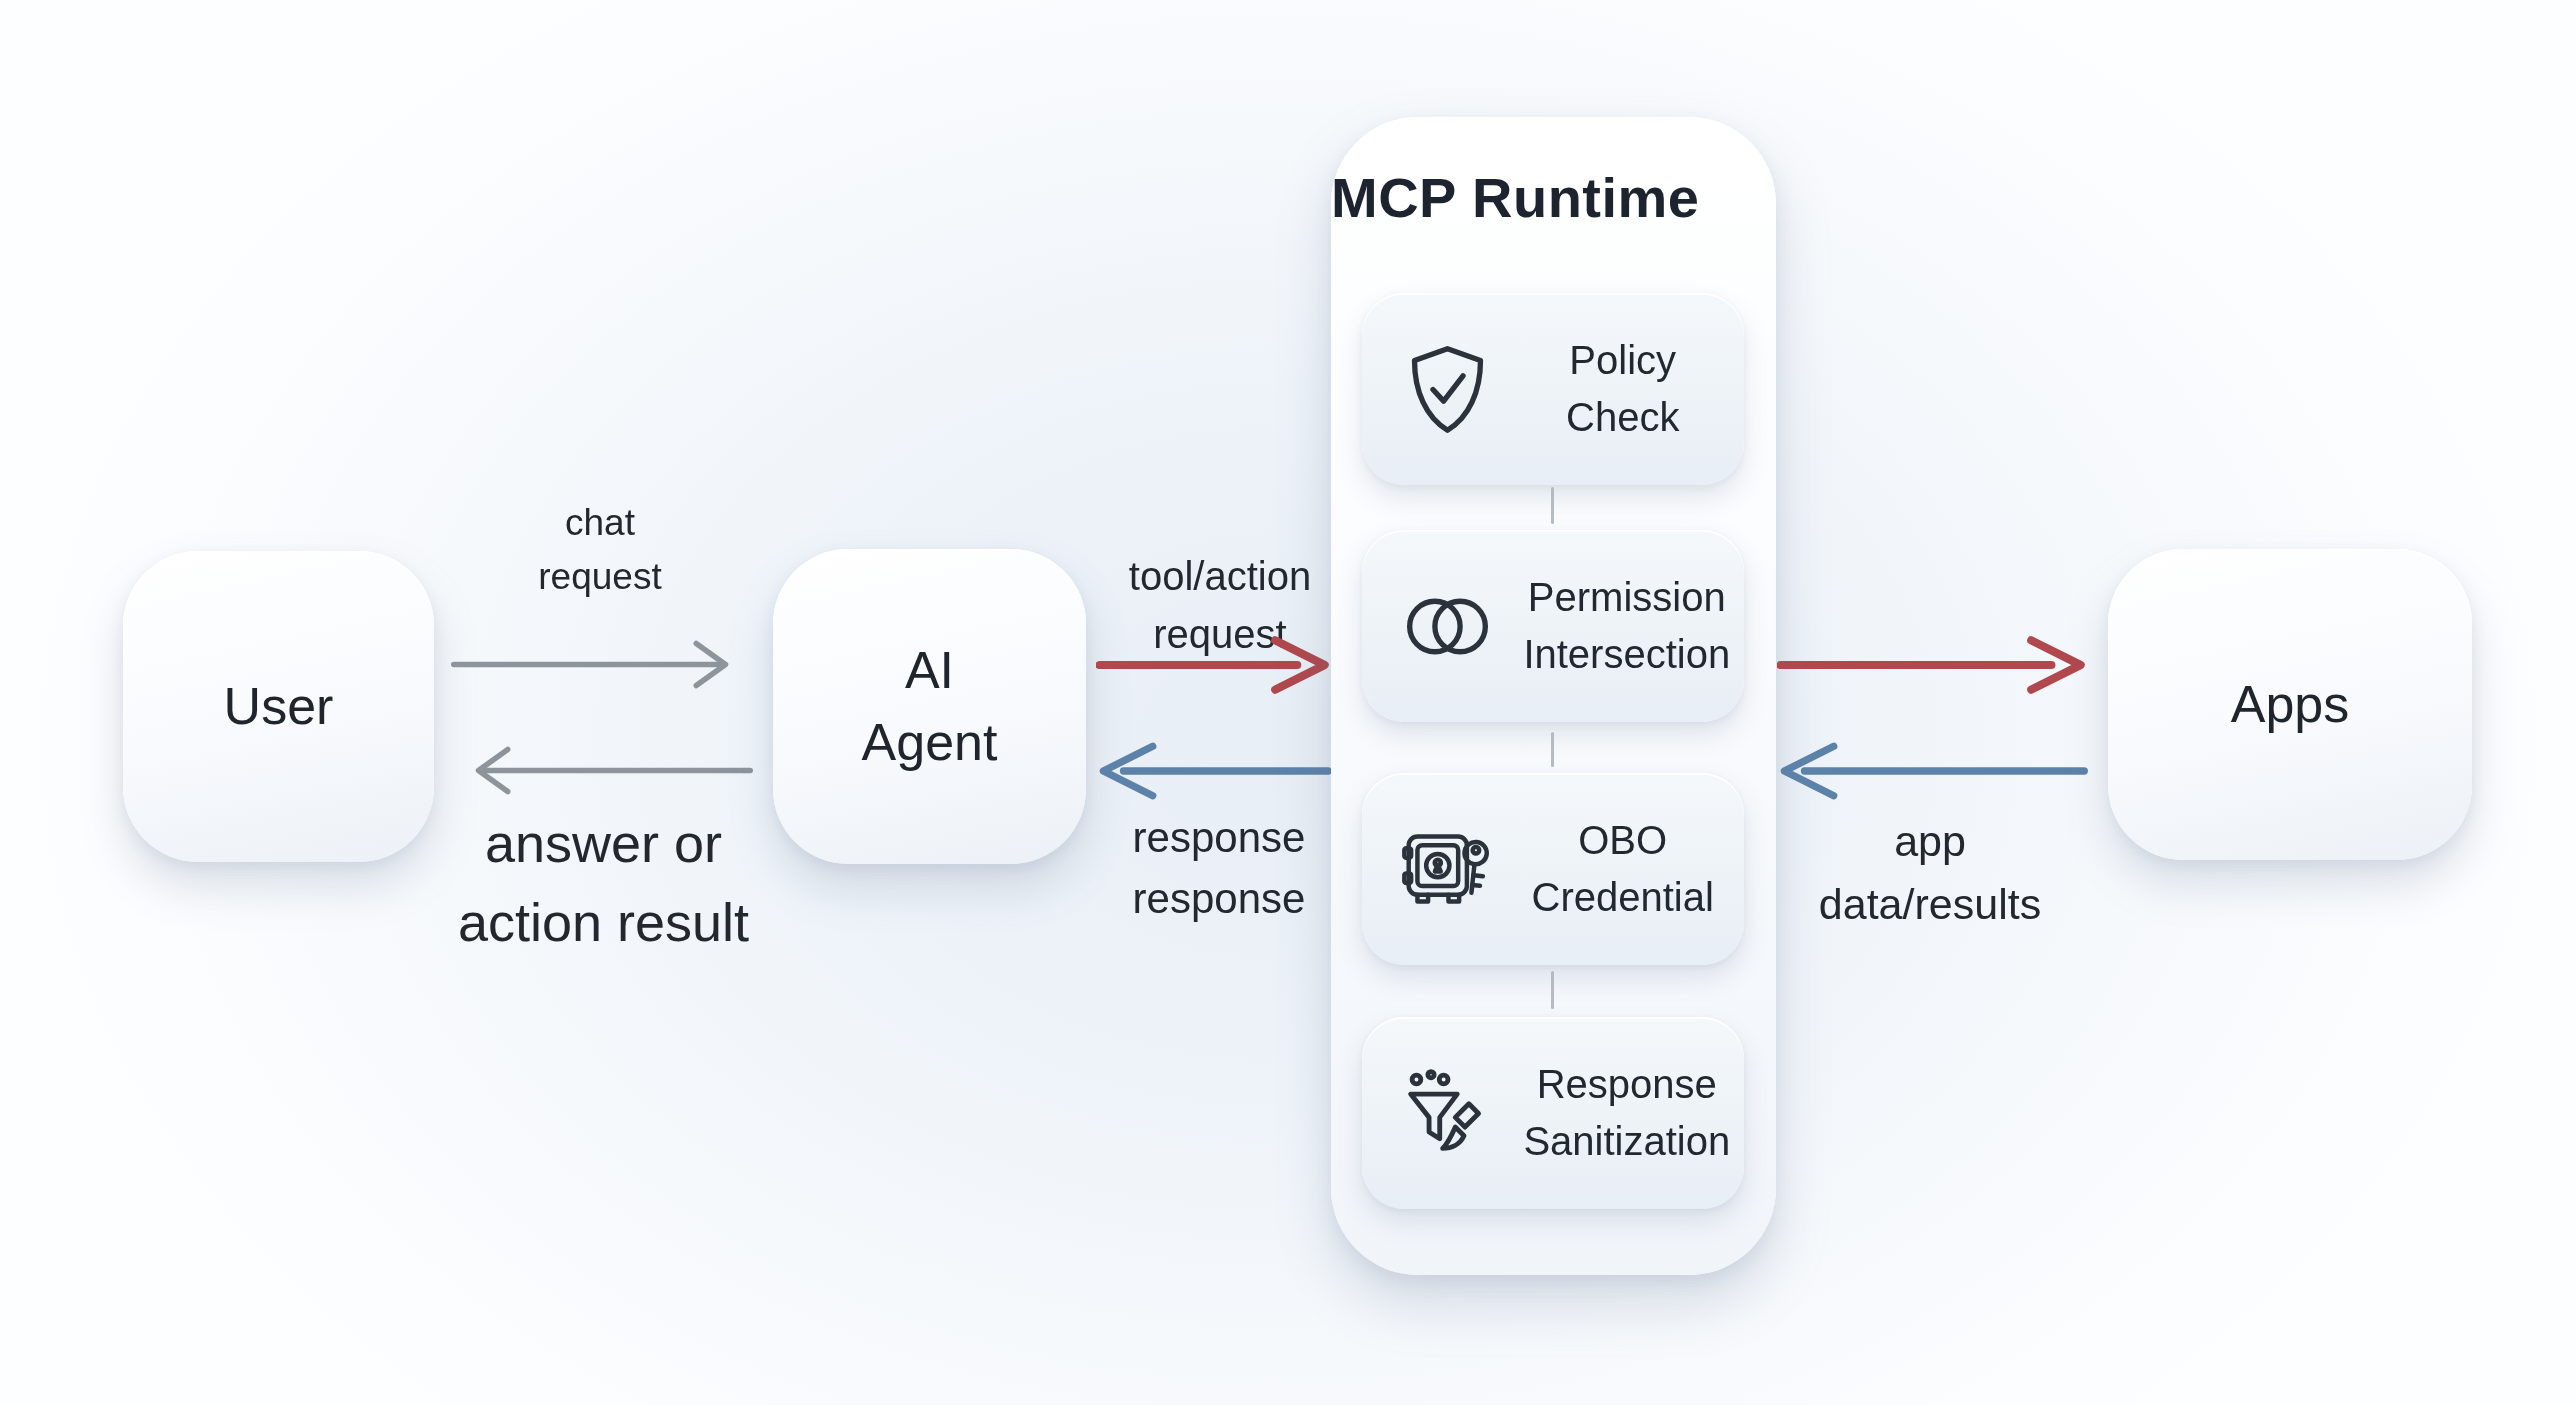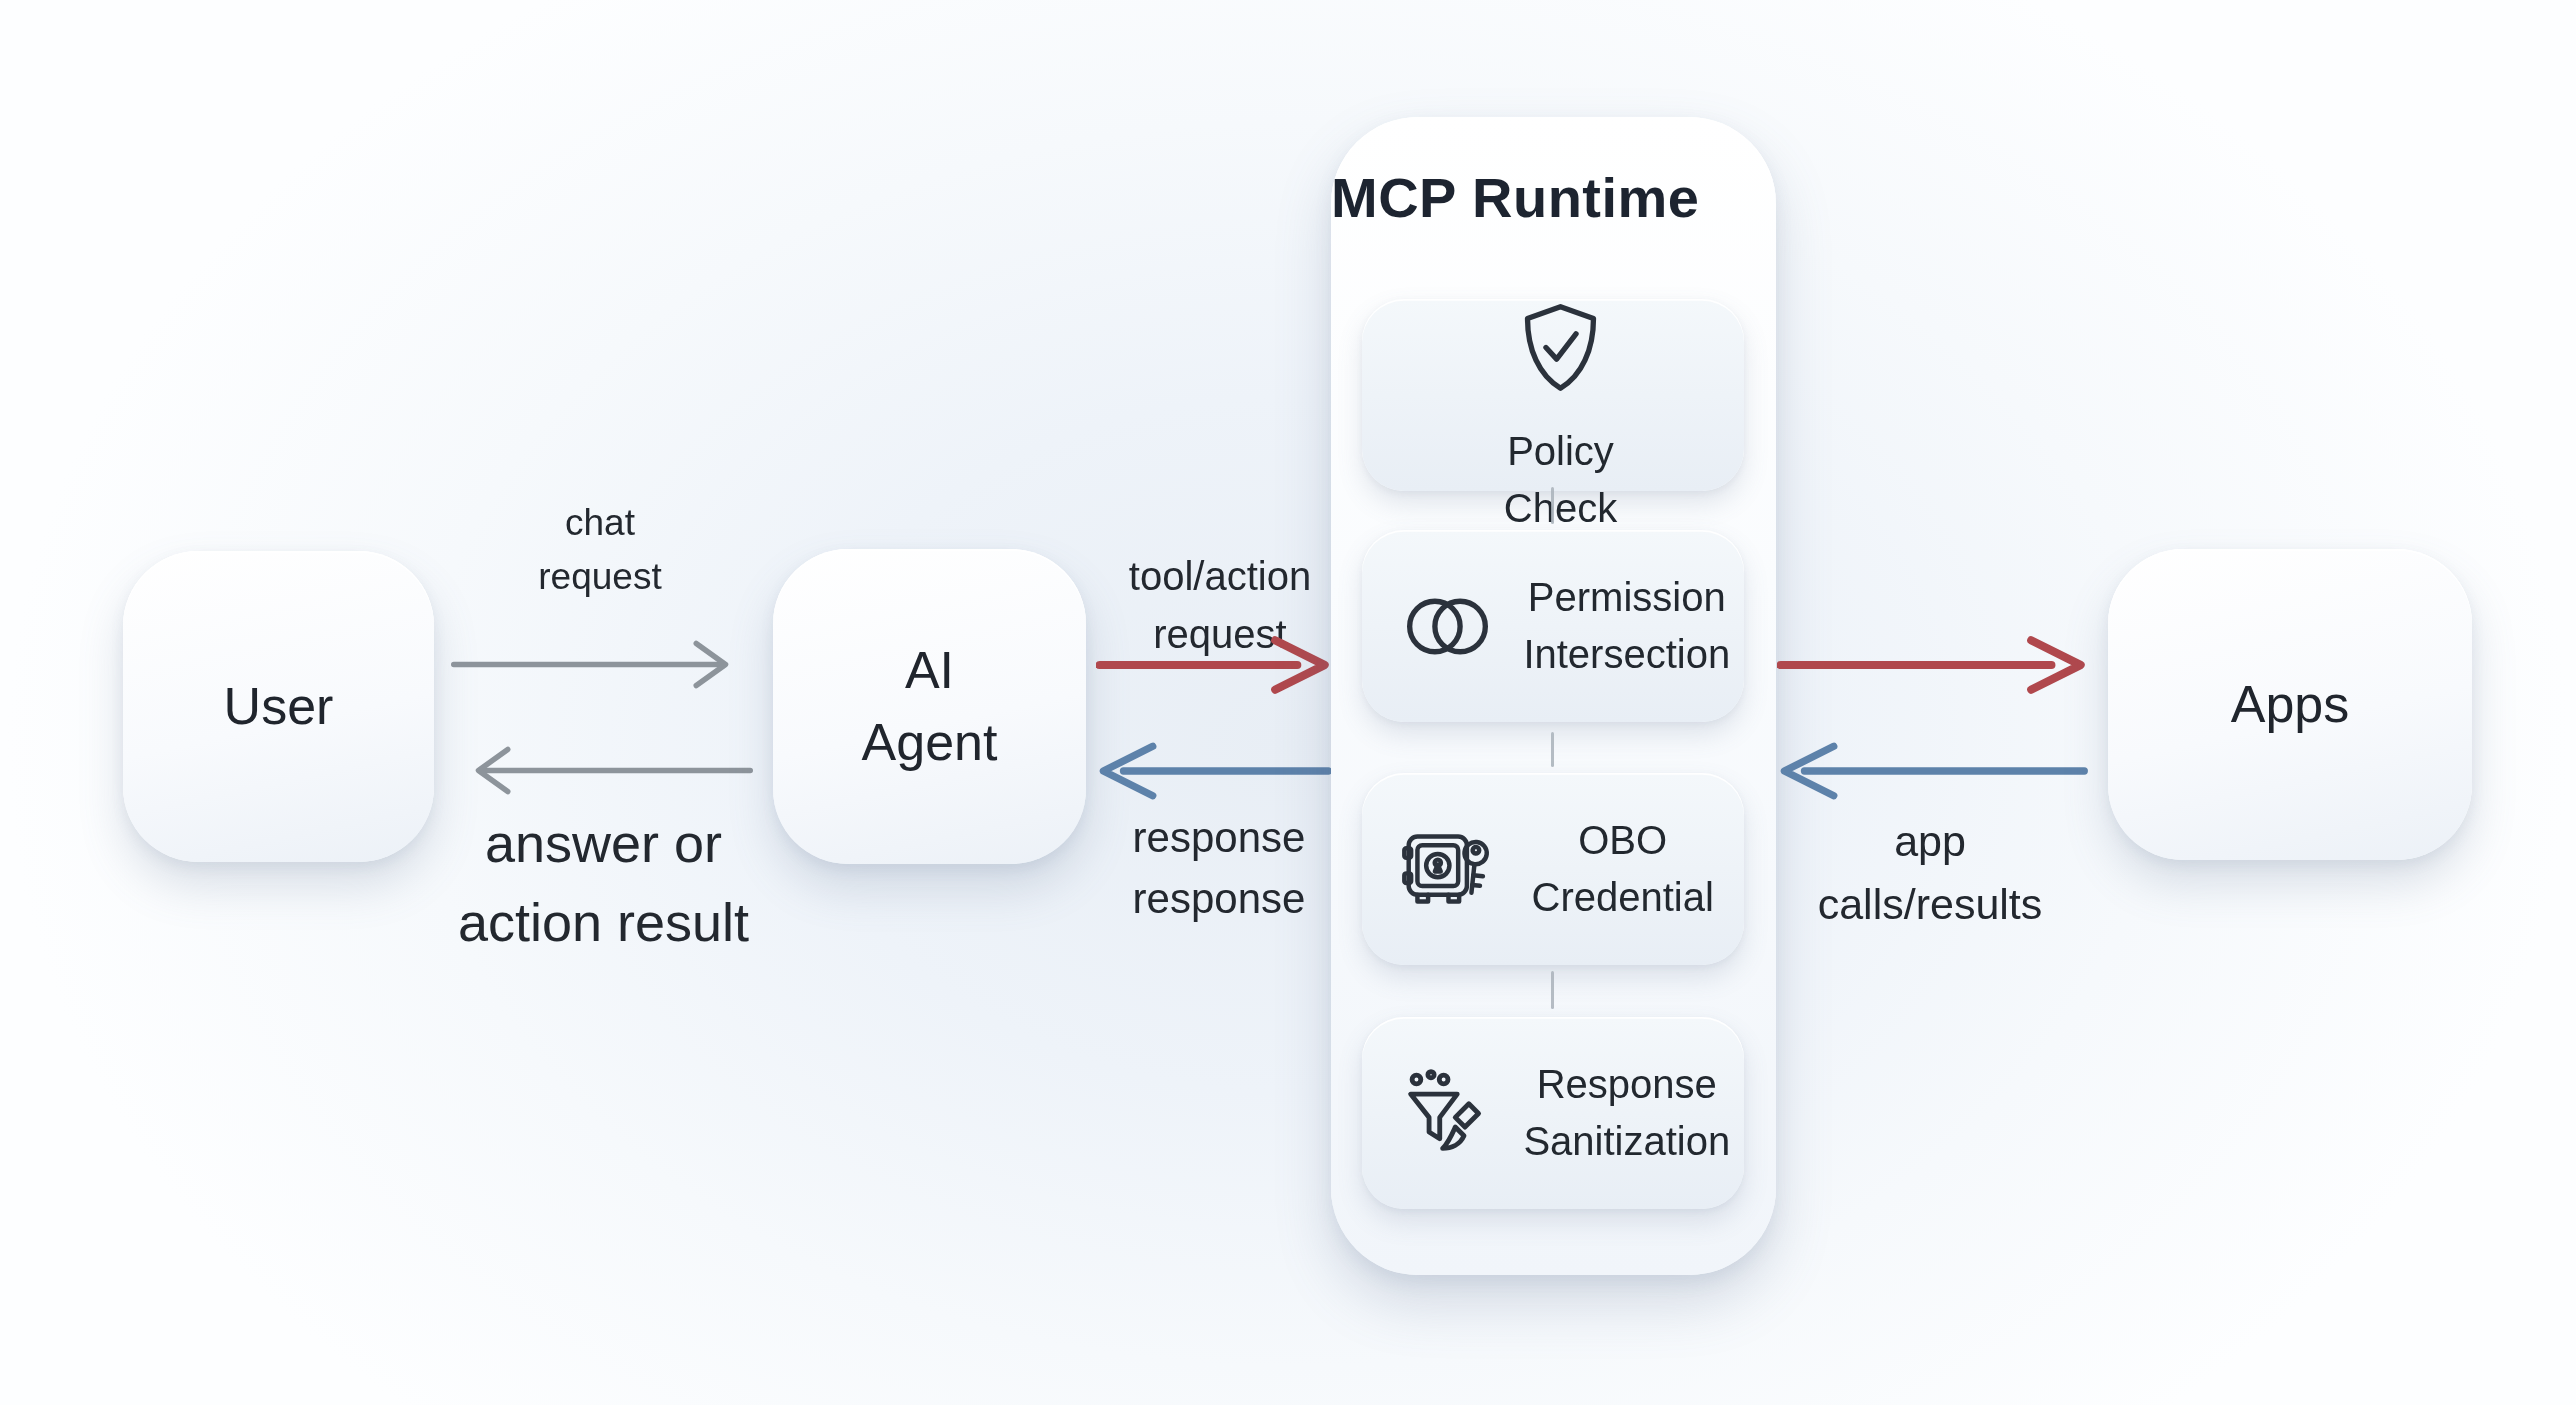--- a/index.html
+++ b/index.html
@@ -32,21 +32,21 @@
     position:absolute;left:0;top:48px;width:100%;text-align:left;
     font-size:56px;font-weight:700;color:#1d2430;letter-spacing:0.5px;
   }
   .step{
     position:absolute;left:31px;width:382px;height:192px;
     background:linear-gradient(180deg,#f4f8fb 0%,#e8eef5 100%);
     border-radius:42px;
     box-shadow:0 12.8px 25.6px rgba(96,115,145,.16),0 2.7px 6.4px rgba(96,115,145,.08),inset 0 1.8px 0 rgba(255,255,255,.95);
     display:flex;align-items:center;padding:0 22px 0 37px;box-sizing:border-box;gap:27.4px;
   }
-  .step-1{top:182px;flex-direction:column;} .step-2{top:413px;} .step-3{top:656px;} .step-4{top:900px;}
+  .step-1{top:176px;} .step-2{top:413px;} .step-3{top:656px;} .step-4{top:900px;}
   .step .icon{flex:0 0 97px;height:97px;display:flex;align-items:center;justify-content:center;}
   .step .icon svg{width:97px;height:97px;}
   .step-text{flex:1;text-align:center;font-size:40px;line-height:1.42;color:#22282f;}
   .step-text span{display:block;}
   .connector{position:absolute;left:220px;width:2.7px;background:#a9b1ba;border-radius:1.8px;opacity:.85;}
   .conn-1{top:370px;height:37px;}
   .conn-2{top:615px;height:35px;}
   .conn-3{top:854px;height:38px;}
   
   .flow-label{position:absolute;text-align:center;line-height:1.46;color:#23282f;}
@@ -201,21 +201,21 @@
     </g>
   </svg>
   <svg class="arrow" style="left:1777px;top:739px;" width="311" height="64" viewBox="0 0 340 70">
     <g stroke="#5d82aa" stroke-width="8" fill="none" stroke-linecap="round" stroke-linejoin="round">
       <line x1="30" y1="35" x2="336" y2="35"></line>
       <polyline points="62,8 8,35 62,62"></polyline>
     </g>
   </svg>
   <div class="flow-label lbl-app">
     <span>app</span>
-    <span>calls/results</span>
+    <span>data/results</span>
   </div>
 
   <div class="node node-enterprise">
     <div>
       <span>Apps</span>
     </div>
   </div>
 
 </div>
 

